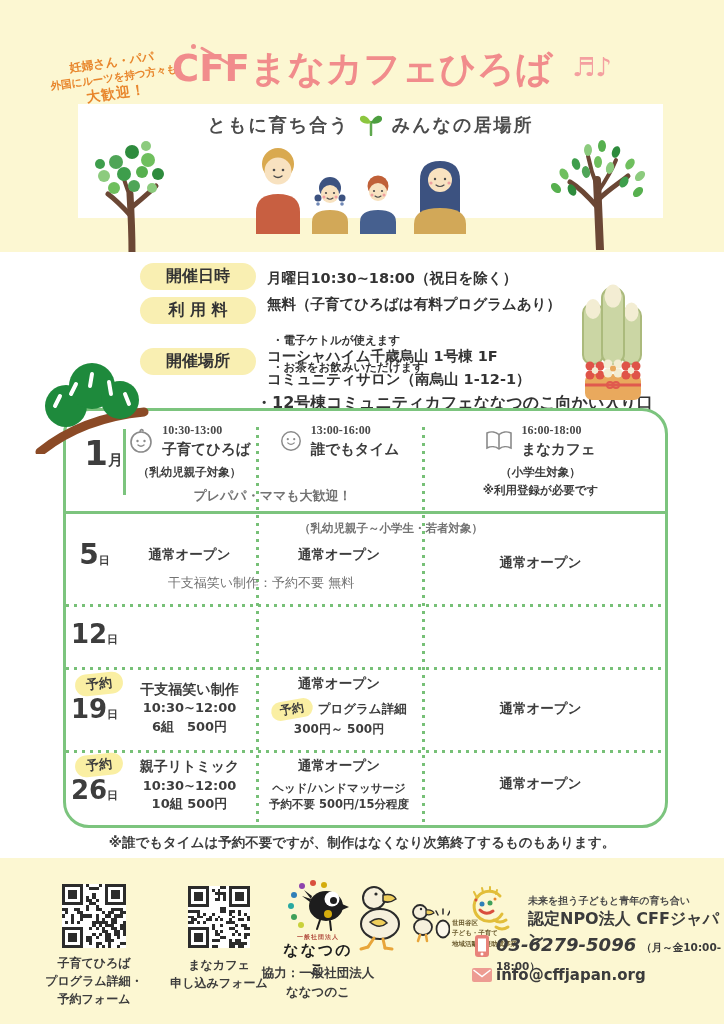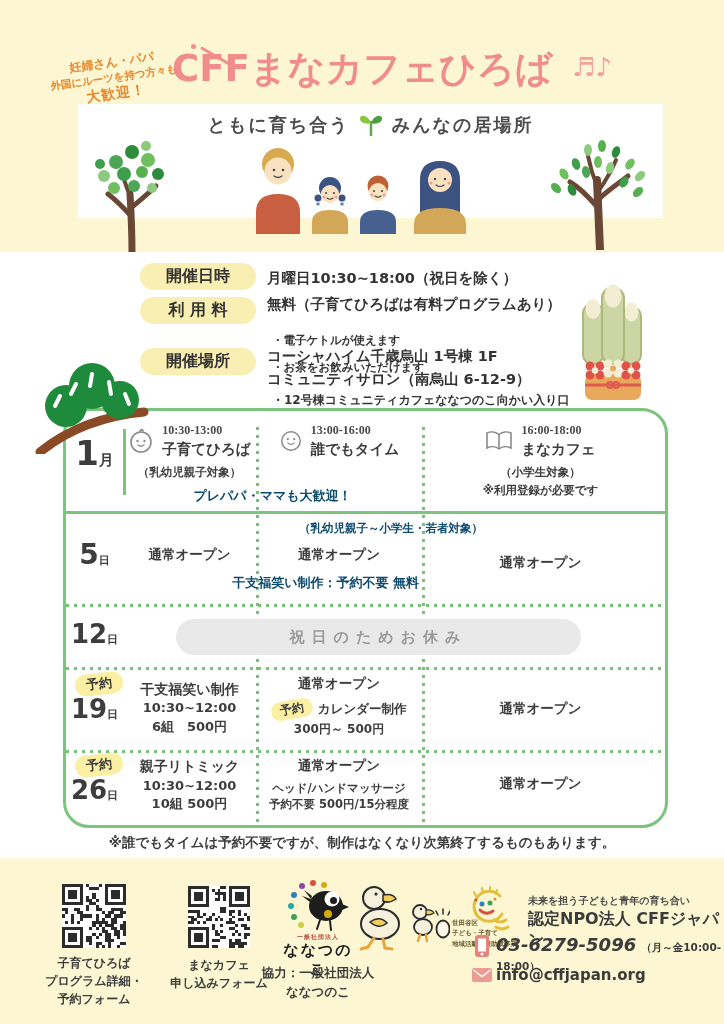--- a/index.html
+++ b/index.html
@@ -38,21 +38,21 @@
   .dunit{font-size:11px;font-weight:bold;}
   .mnum{font-size:34px;font-weight:bold;}
   .badge{display:inline-block;background:#FAEFA3;border-radius:11px;padding:2px 11px;font-size:13px;font-weight:bold;color:#3d3d3d;transform:rotate(-6deg);}
   .badge2{display:inline-block;background:#FAEFA3;border-radius:10px;padding:1px 9px;font-size:12px;font-weight:bold;color:#3d3d3d;transform:rotate(-10deg);}
   .colhead{position:absolute;top:12px;}
   .chrow{display:flex;justify-content:center;align-items:center;gap:8px;}
   .chtime{font-size:12px;font-weight:bold;color:#4a4a4a;font-family:Liberation Serif, serif;}
   .chname{font-size:14.5px;font-weight:bold;color:#3d3d3d;margin-top:2px;}
   .chsub{font-size:11.5px;font-weight:bold;color:#3d3d3d;margin-top:6px;text-align:center;}
   .open{font-size:13.5px;font-weight:600;color:#3d3d3d;text-align:center;}
-  .small-note{font-size:11.5px;font-weight:600;color:#0c4a6e;text-align:center;}
+  .small-note{font-size:11.5px;font-weight:600;color:#737373;text-align:center;}
   .closed{position:absolute;background:#E9E9E9;border-radius:19px;display:flex;align-items:center;justify-content:center;
           font-size:15px;font-weight:bold;color:#9A9A9A;letter-spacing:7px;}
   .footnote{left:0;top:834px;width:724px;text-align:center;font-size:13.5px;font-weight:bold;color:#3d3d3d;}
   
   .qr svg{width:100%;height:100%;}
   .fcap{font-size:12px;font-weight:bold;color:#3d3d3d;line-height:1.5;text-align:center;}
   .nsmall{font-size:6px;font-weight:bold;color:#B0493C;letter-spacing:1px;text-align:center;}
   .nname{font-size:15px;font-weight:900;color:#1d1d1d;letter-spacing:2px;text-align:center;}
   .setagaya{font-size:6.5px;font-weight:bold;color:#6B5B2E;line-height:1.6;}
   .tagline{font-size:10px;font-weight:bold;color:#4a4a4a;}
@@ -169,22 +169,22 @@
 <div class="abs pill" style="left:140px;top:263px;">開催日時</div>
 <div class="abs imain" style="left:267px;top:267px;">月曜日10:30~18:00（祝日を除く）</div>
 
 <div class="abs pill" style="left:140px;top:297px;">利 用 料</div>
 <div class="abs imain" style="left:267px;top:293px;">無料（子育てひろばは有料プログラムあり）</div>
 <div class="abs isub" style="left:272px;top:315px;margin-top:44px;">・お茶をお飲みいただけます</div>
 <div class="abs isub" style="left:272px;top:332px;">・電子ケトルが使えます</div>
 
 <div class="abs pill" style="left:140px;top:348px;">開催場所</div>
 <div class="abs imain" style="left:267px;top:345px;">コーシャハイム千歳烏山 1号棟 1F</div>
-<div class="abs imain" style="left:267px;top:368px;">コミュニティサロン（南烏山 6-12-9）</div>
-<div class="abs isub" style="left:272px;top:391px;font-size:12px;">・12号棟コミュニティカフェななつのこ向かい入り口</div>
+<div class="abs imain" style="left:267px;top:368px;">コミュニティサロン（南烏山 1-12-1）</div>
+<div class="abs isub" style="left:256px;top:391px;font-size:16px;">・12号棟コミュニティカフェななつのこ向かい入り口</div>
 
 <svg class="abs" style="left:573px;top:282px;" width="80" height="122" viewBox="0 0 80 122">
   <rect x="10" y="22" width="20" height="60" rx="9" fill="#CBD6A4" stroke="#ABBA7C" stroke-width="2"></rect>
   <ellipse cx="20" cy="27" rx="7.5" ry="10" fill="#F3EDD3"></ellipse>
   <rect x="49" y="25" width="19" height="57" rx="9" fill="#CBD6A4" stroke="#ABBA7C" stroke-width="2"></rect>
   <ellipse cx="58.5" cy="30" rx="7" ry="9.5" fill="#F3EDD3"></ellipse>
   <rect x="29" y="6" width="22" height="76" rx="10" fill="#CBD6A4" stroke="#ABBA7C" stroke-width="2"></rect>
   <ellipse cx="40" cy="14" rx="8.5" ry="11.5" fill="#F3EDD3"></ellipse>
   <rect x="12" y="92" width="56" height="26" rx="7" fill="#E9A95D"></rect>
   <path d="M12 103 L68 103" stroke="#E05A4E" stroke-width="3"></path>
@@ -223,21 +223,21 @@
   <path d="M60 18 L58 30" stroke="#fff" stroke-width="4" stroke-linecap="round"></path>
   <path d="M77 26 L79 38" stroke="#fff" stroke-width="4" stroke-linecap="round"></path>
   <path d="M93 38 L97 48" stroke="#fff" stroke-width="4" stroke-linecap="round"></path>
 </svg>
 
 <div class="abs table">
   <div class="vline" style="left:190px;top:16px;bottom:0;"></div>
   <div class="vline" style="left:356px;top:16px;bottom:0;"></div>
 
   <div class="row" style="top:0;height:100px;">
-    <div class="datez" style="top:22px;">
+    <div class="datez" style="top:22px;text-align:right;">
       <span class="mnum">1</span><span class="dunit" style="font-size:15px;">月</span>
     </div>
     <div style="position:absolute;left:57px;top:18px;width:3px;height:66px;background:#7CC47E;"></div>
 
     <div class="colhead" style="left:57px;width:133px;">
       <div class="chrow">
         <svg width="26" height="26" viewBox="0 0 26 26">
             <circle cx="13" cy="14" r="10" stroke="#8a8a8a" stroke-width="1.6" fill="none"></circle>
             <path d="M12 4 C12 1 15 1 15 3" stroke="#8a8a8a" stroke-width="1.6" fill="none" stroke-linecap="round"></path>
             <circle cx="9.5" cy="13" r="1.2" fill="#8a8a8a"></circle>
@@ -287,47 +287,46 @@
   <div class="hsolid" style="top:100px;"></div>
 
   <div class="row" style="top:103px;height:90px;">
     <div class="datez" style="top:24px;">
       <span class="dnum" style="font-size:28px;">5</span><span class="dunit">日</span>
     </div>
     <div class="abs small-note" style="left:160px;width:330px;top:7px;">（乳幼児親子～小学生・若者対象）</div>
     <div class="abs open" style="left:57px;width:133px;top:32px;">通常オープン</div>
     <div class="abs open" style="left:190px;width:166px;top:32px;">通常オープン</div>
     <div class="abs open" style="left:356px;width:237px;top:40px;">通常オープン</div>
-    <div class="abs small-note" style="left:53px;width:300px;top:60px;font-size:13px;font-weight:bold;text-align:right;">干支福笑い制作：予約不要 無料</div>
+    <div class="abs small-note" style="left:45px;width:300px;top:60px;font-size:13px;font-weight:normal;">干支福笑い制作：予約不要 無料</div>
   </div>
   <div class="hsep" style="top:193px;"></div>
 
   <div class="row" style="top:196px;height:60px;">
     <div class="datez" style="top:12px;">
       <span class="dnum">12</span><span class="dunit">日</span>
     </div>
-    <div class="closed" style="left:110px;width:405px;height:36px;top:12px;">祝日のためお休み</div>
   </div>
   <div class="hsep" style="top:256px;"></div>
 
   <div class="row" style="top:259px;height:80px;">
     <div class="abs" style="left:8px;top:3px;width:49px;text-align:center;"><span class="badge">予約</span></div>
     <div class="datez" style="top:24px;">
       <span class="dnum">19</span><span class="dunit">日</span>
     </div>
     <div class="abs ctr" style="left:57px;width:133px;top:9px;line-height:1.45;">
       <div style="font-size:14px;font-weight:bold;">干支福笑い制作</div>
       <div style="font-size:13px;font-weight:600;">10:30~12:00</div>
       <div style="font-size:13px;font-weight:600;">6組　500円</div>
     </div>
     <div class="abs ctr" style="left:190px;width:166px;top:5px;">
       <div class="open">通常オープン</div>
       <div style="margin-top:7px;font-size:12.5px;font-weight:bold;">
         <span class="badge2">予約</span>
-        <span>カレンダー制作</span>
+        <span>プログラム詳細</span>
       </div>
       <div style="font-size:12px;font-weight:600;margin-top:2px;">300円～ 500円</div>
     </div>
     <div class="abs open" style="left:356px;width:237px;top:30px;">通常オープン</div>
   </div>
   <div class="hsep" style="top:339px;"></div>
 
   <div class="row" style="top:342px;height:66px;">
     <div class="abs" style="left:8px;top:1px;width:49px;text-align:center;"><span class="badge">予約</span></div>
     <div class="datez" style="top:22px;">

